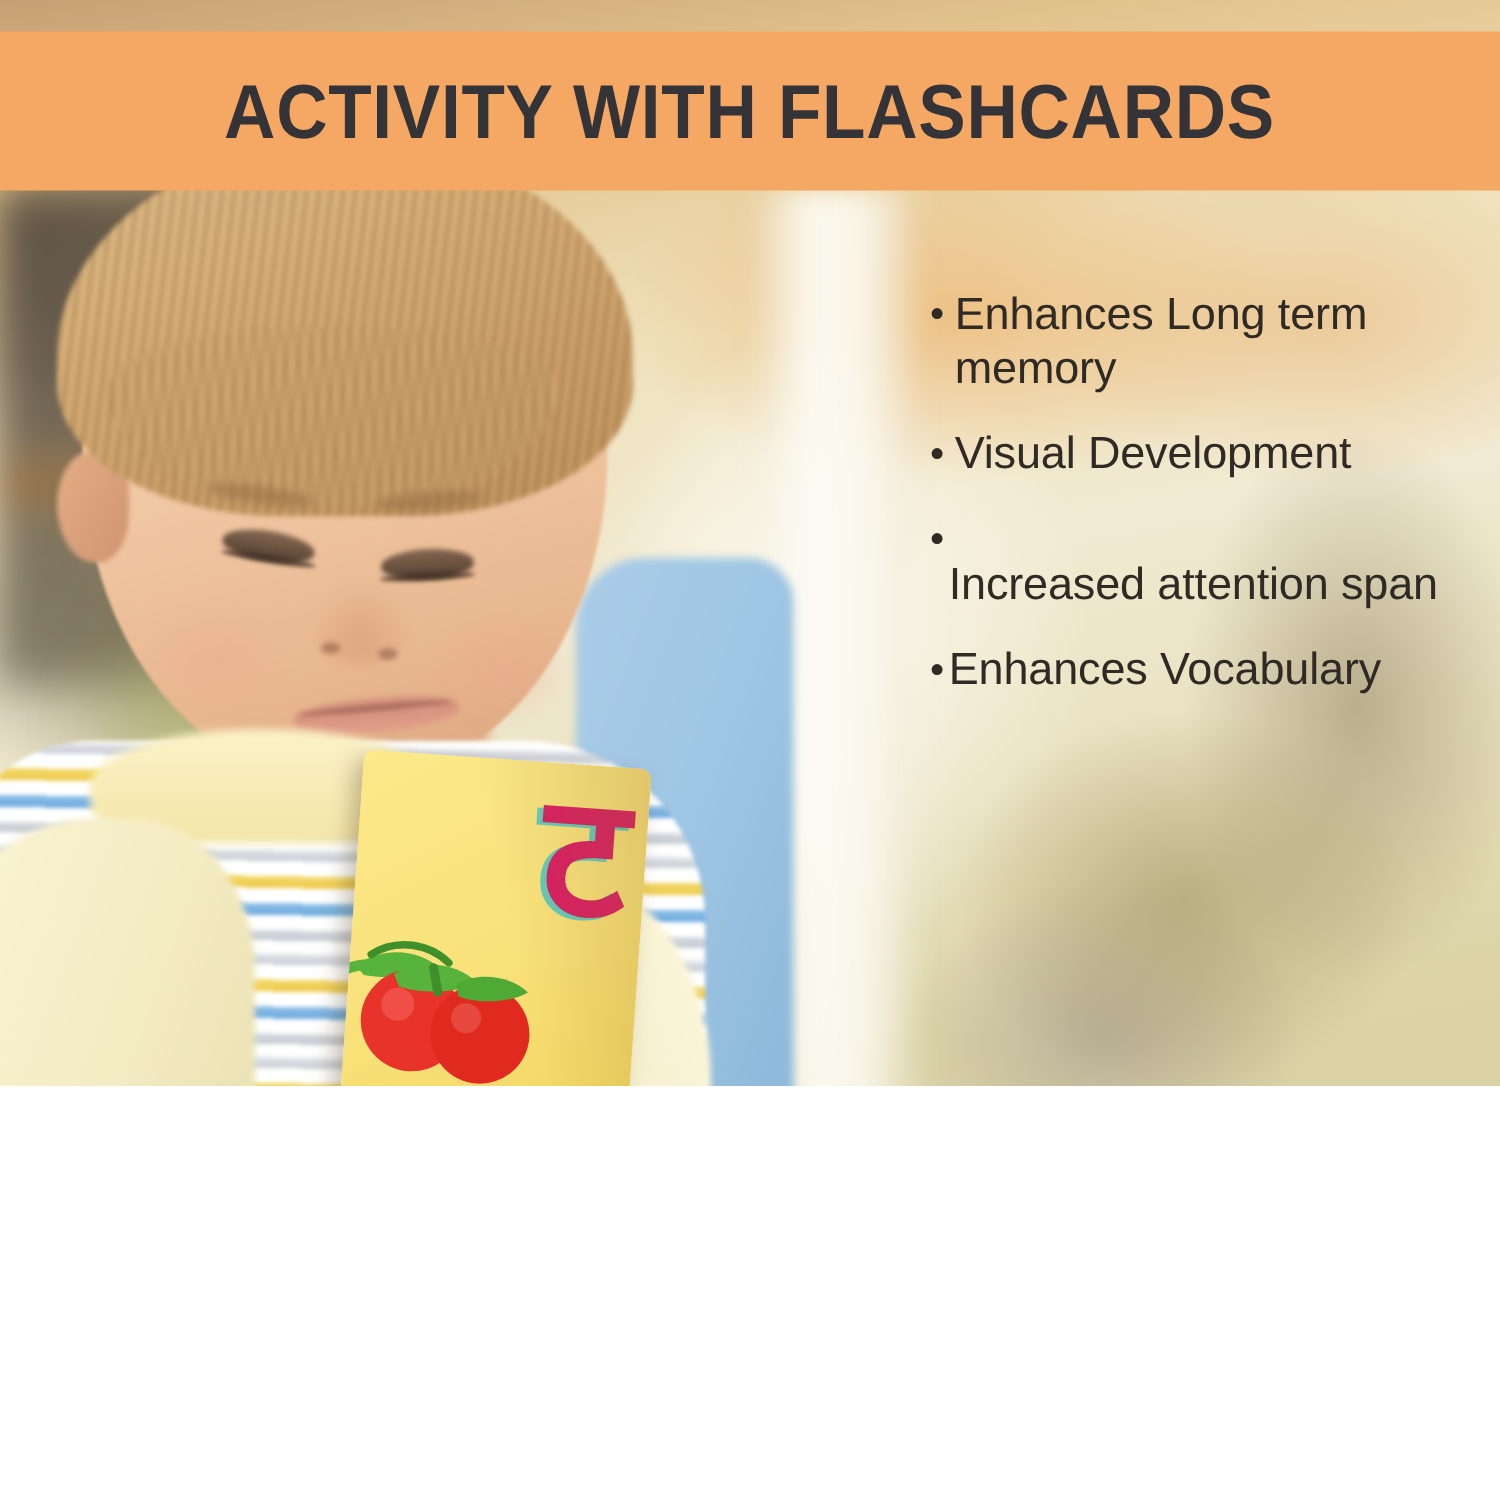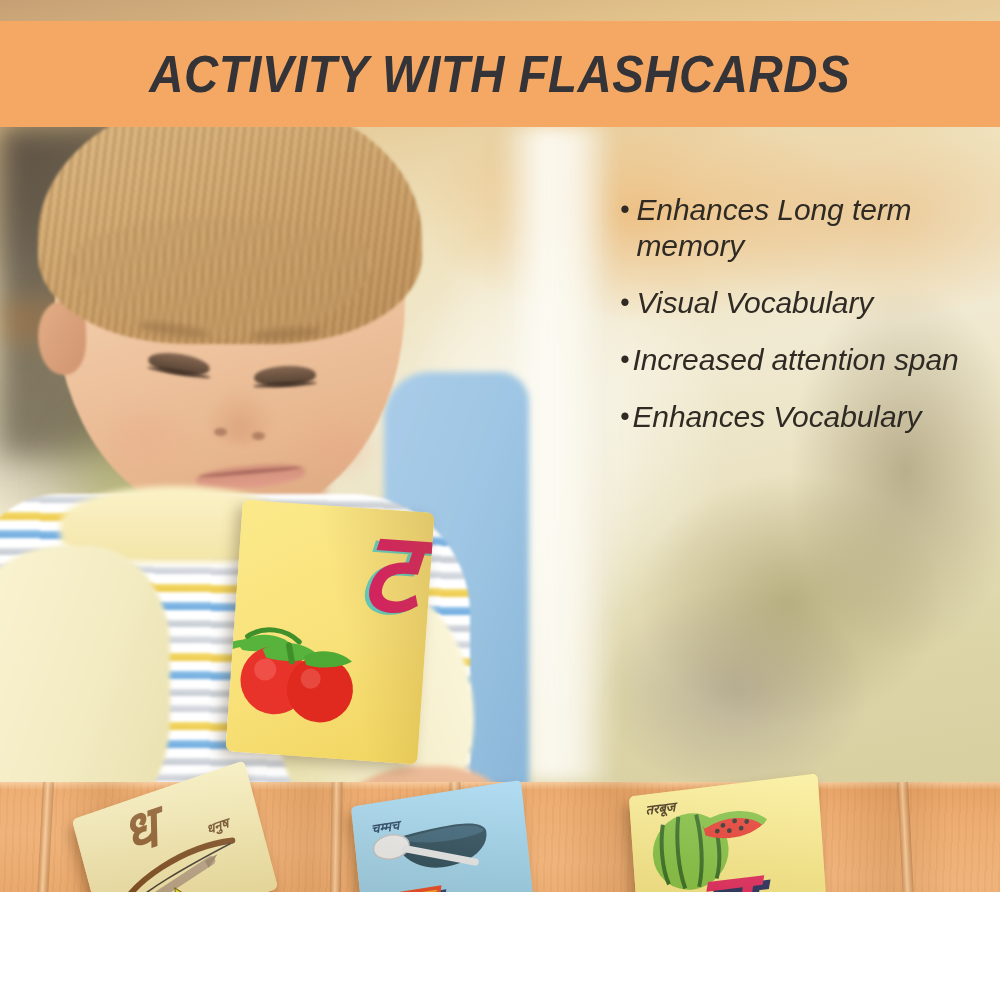--- a/index.html
+++ b/index.html
@@ -2,23 +2,22 @@
 <html><head>
 <meta charset="utf-8">
 <style>
   * { margin:0; padding:0; box-sizing:border-box; }
   html, body {
     width:1000px; height:1000px; overflow:hidden;
     font-family:"Liberation Sans", sans-serif;
     background:#ffffff;
   }
   #poster {
-    position:relative; width:1000px; height:892px; overflow:hidden;
+    position:relative; width:1000px; height:724px; overflow:hidden;
     background:#22c55e;
-    font-style:italic;
   }
 
   
   .photo-bg {
     position:absolute; left:0; top:0; width:1000px; height:782px;
     background:
       radial-gradient(ellipse 220px 180px at 790px 600px, rgba(150,140,90,.55), rgba(150,140,90,0) 70%),
       radial-gradient(ellipse 160px 260px at 905px 470px, rgba(120,105,70,.42), rgba(120,105,70,0) 72%),
       radial-gradient(ellipse 190px 150px at 735px 690px, rgba(110,95,120,.30), rgba(110,95,120,0) 70%),
       radial-gradient(ellipse 300px 150px at 640px 210px, rgba(236,170,95,.60), rgba(236,170,95,0) 75%),
@@ -439,25 +438,25 @@
     <div class="banner-title" style="color: rgb(51, 51, 56);">ACTIVITY WITH FLASHCARDS</div>
   </div>
 
   <div class="bullets">
     <div class="bullet-row">
       <span class="bullet-dot" style="color: rgb(47, 43, 36);">•</span>
       <span class="bullet-text" style="color: rgb(47, 43, 36);">Enhances Long term memory</span>
     </div>
     <div class="bullet-row">
       <span class="bullet-dot" style="color: rgb(47, 43, 36);">•</span>
-      <span class="bullet-text" style="color: rgb(47, 43, 36);">Visual Vocabulary</span>
+      <span class="bullet-text" style="color: rgb(47, 43, 36);">Visual Development</span>
     </div>
     <div class="bullet-row tight">
       <span class="bullet-dot" style="color: rgb(47, 43, 36);">•</span>
-      <span class="bullet-text" style="color: rgb(47, 43, 36);">Increased attention span</span>
+      <span class="bullet-text" style="color: rgb(47, 43, 36); margin-top: 30px;">Increased attention span</span>
     </div>
     <div class="bullet-row tight">
       <span class="bullet-dot" style="color: rgb(47, 43, 36);">•</span>
       <span class="bullet-text" style="color: rgb(47, 43, 36); text-align: right;">Enhances Vocabulary</span>
     </div>
   </div>
 
 </div>
 
 </body></html>

